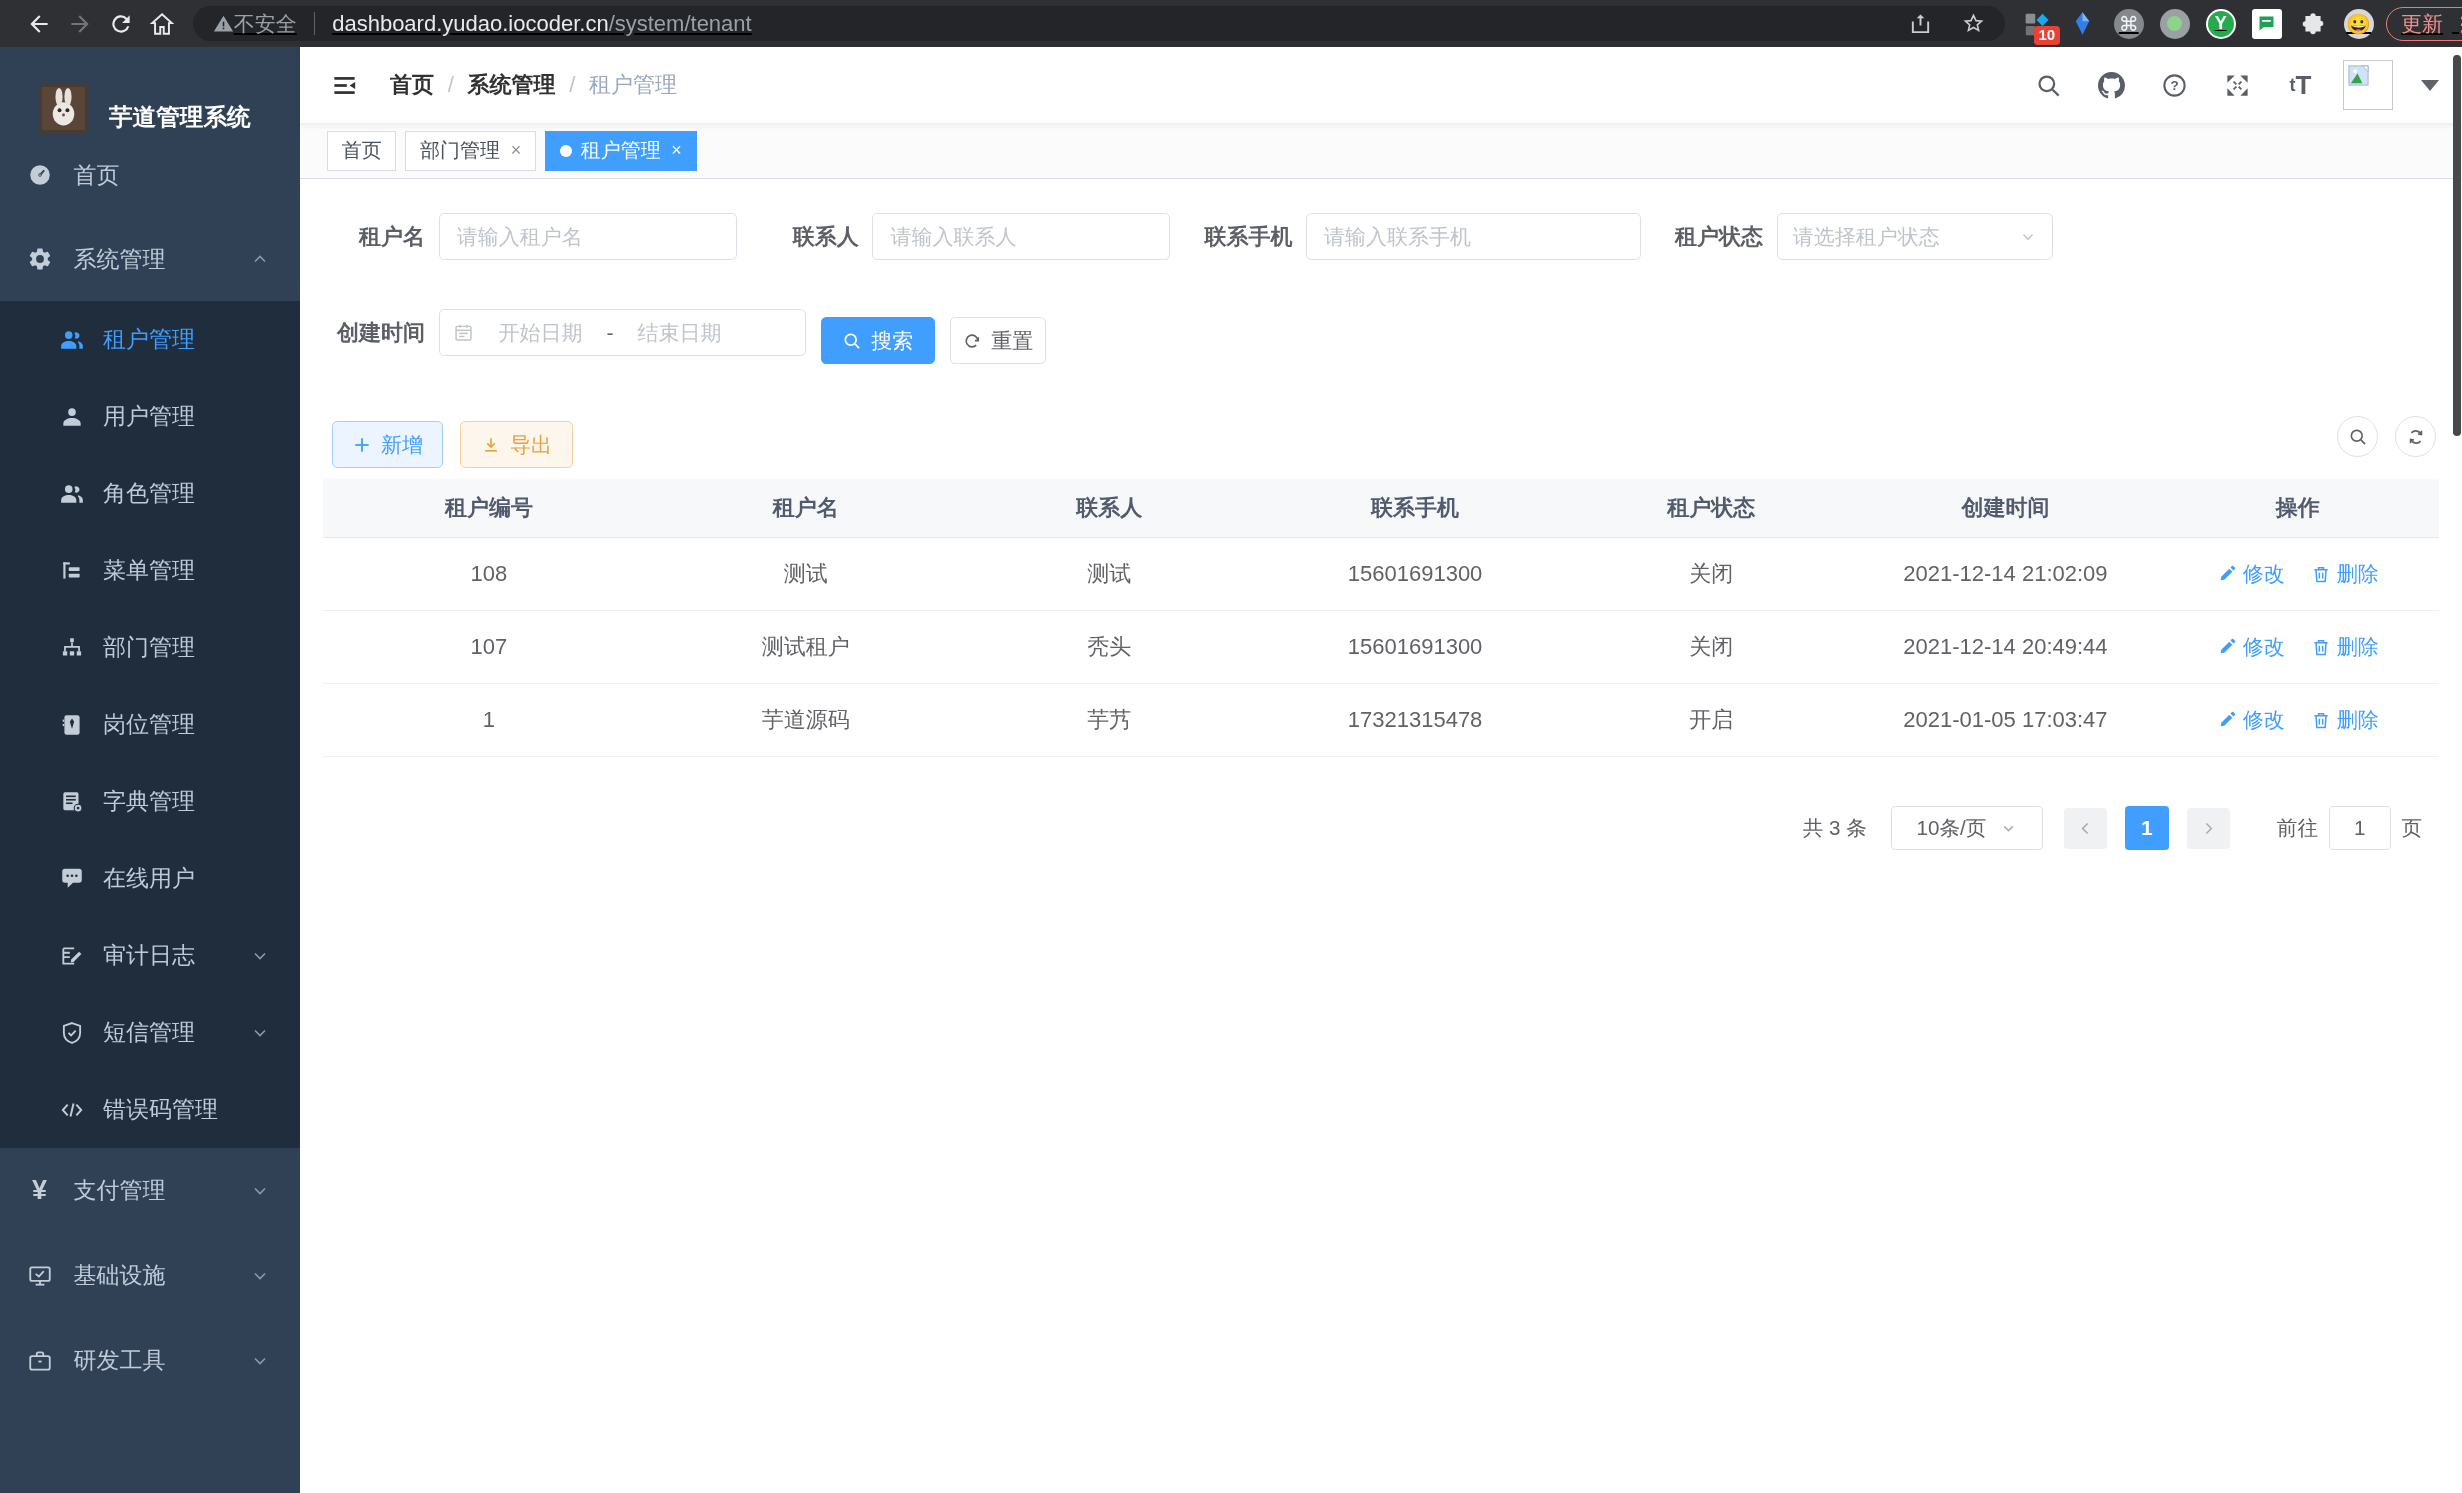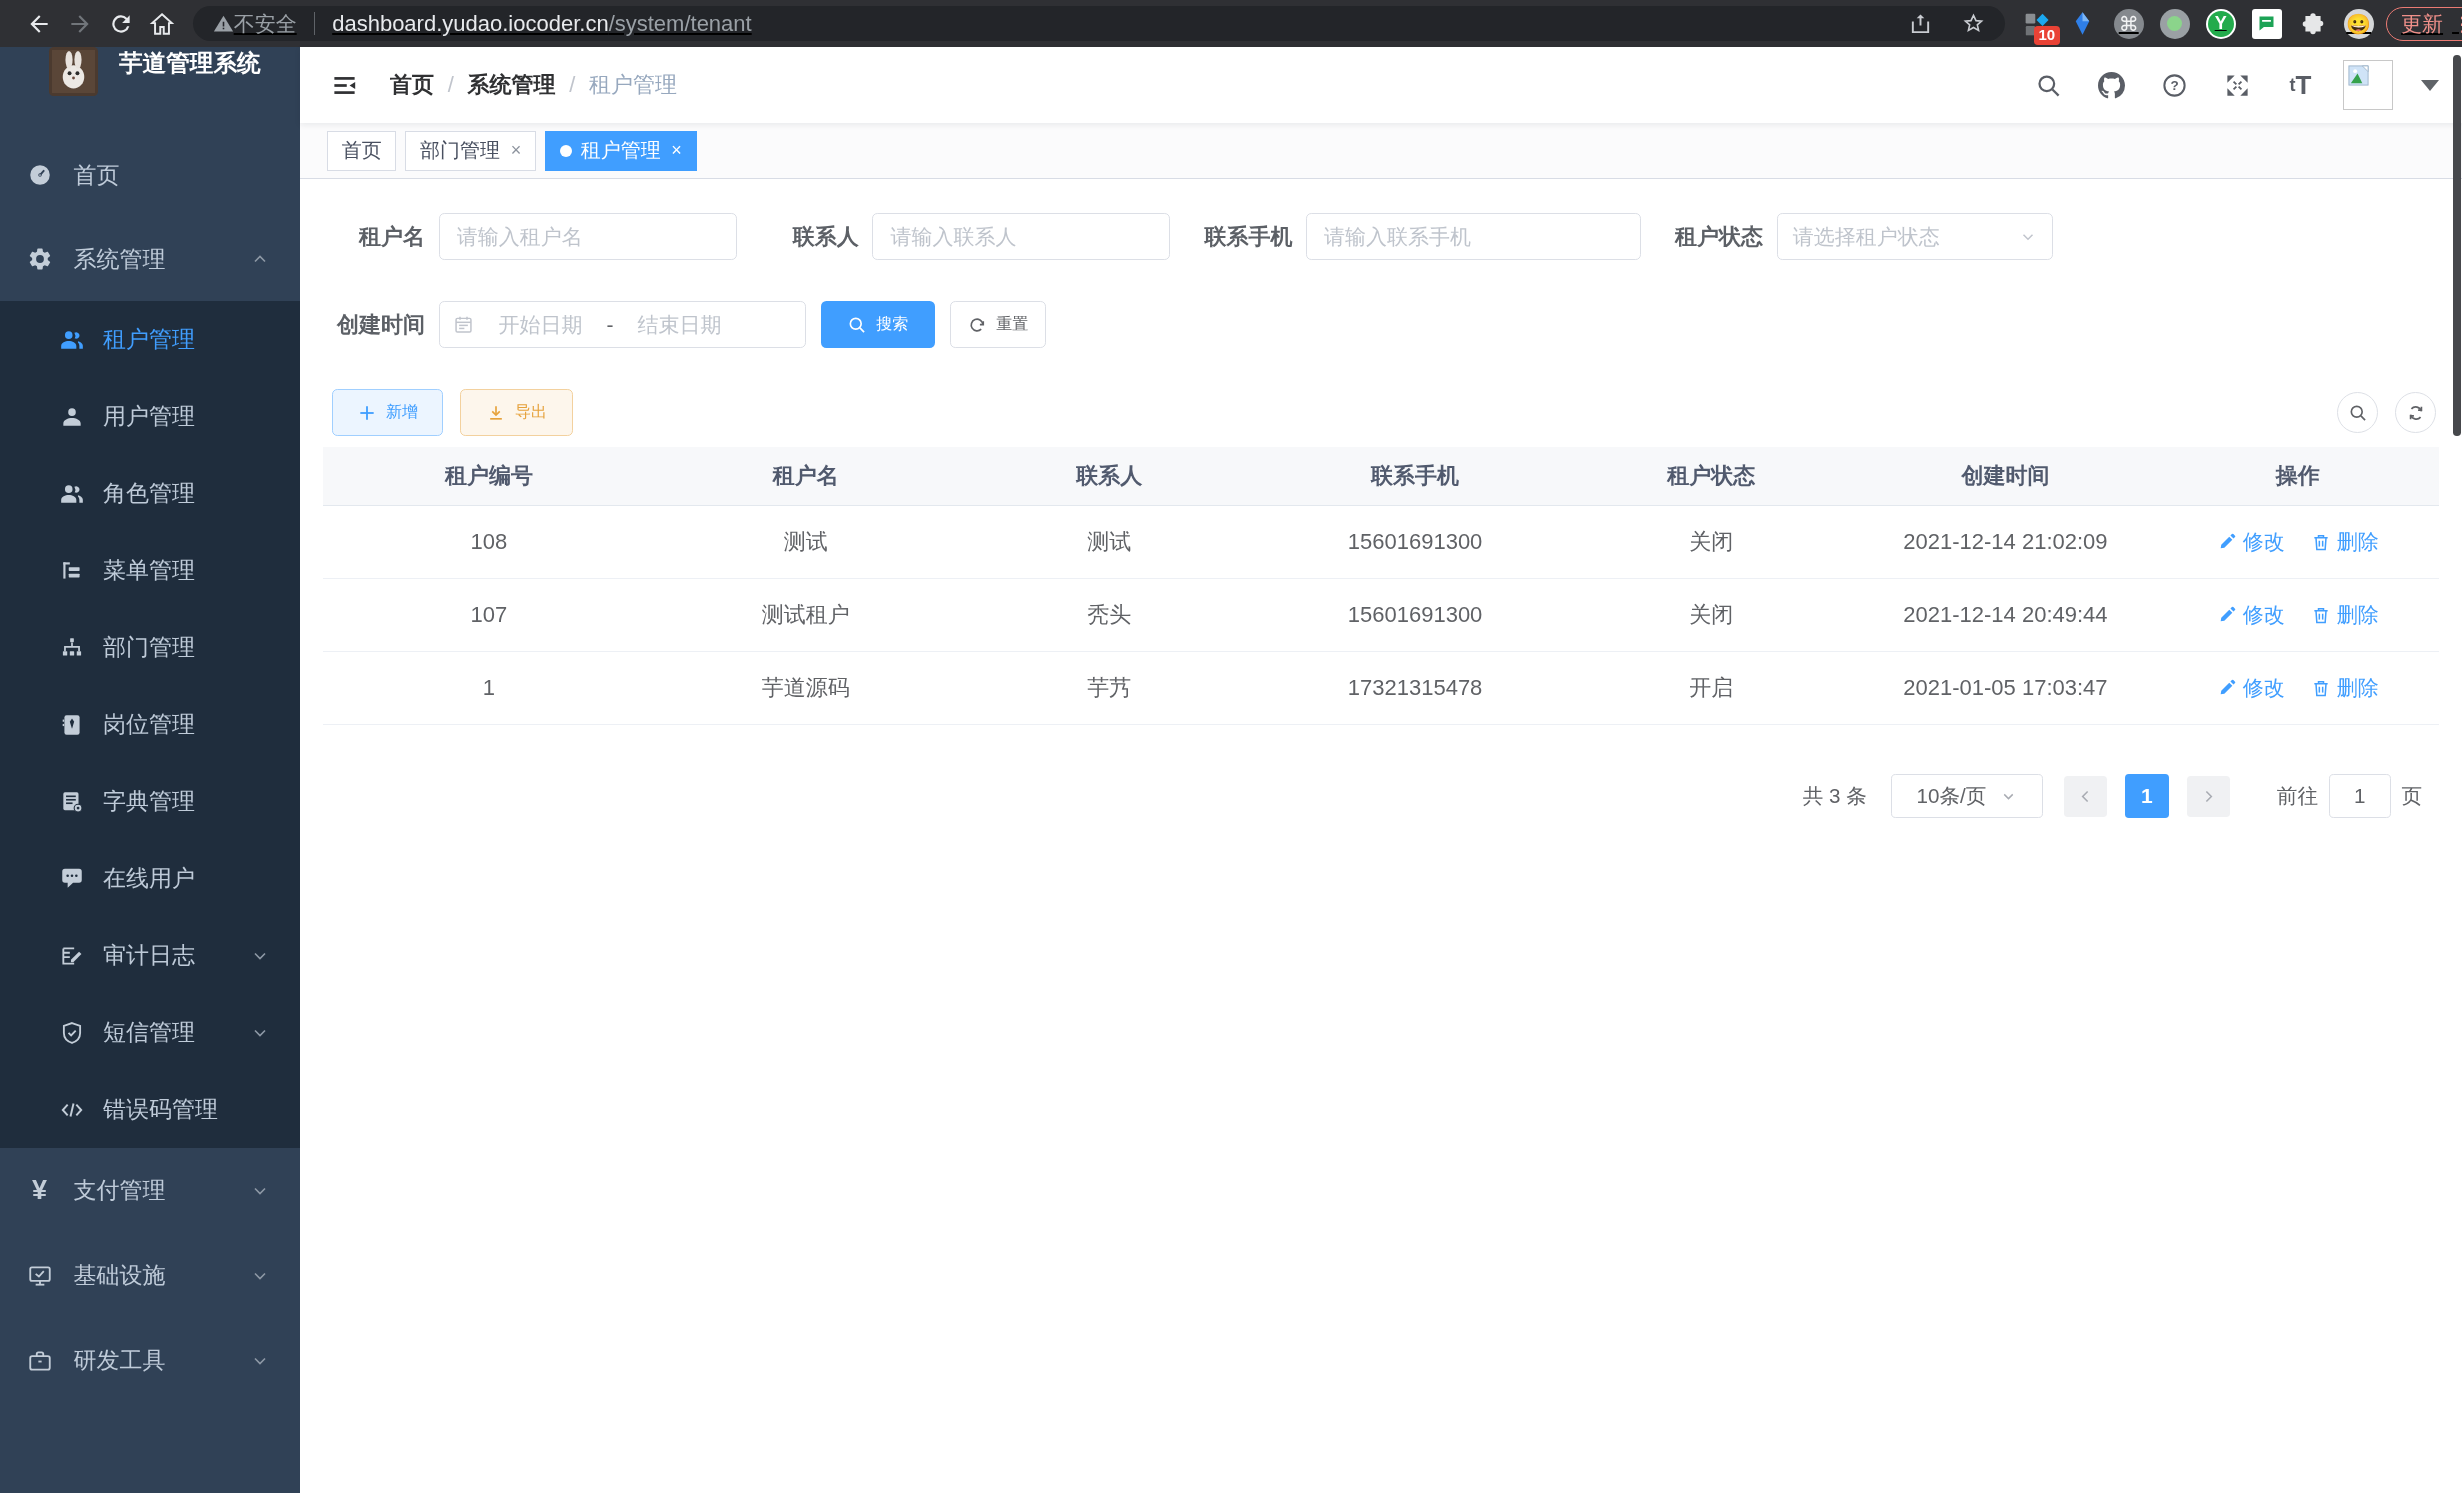--- a/index.html
+++ b/index.html
@@ -31,21 +31,21 @@
   .update-pill { margin-left:10.7px; height:34px; border:1.5px solid #ec7b74; border-radius:17px; display:flex; align-items:center;
     gap:9px; padding:0 10.7px 0 13.7px; color:#f0908a; flex:0 0 auto; }
   .update-pill .u-label { font-size:21px; }
   .update-pill .dots { font-size:20px; letter-spacing:0; }
 
   
   .app { position:absolute; top:47px; left:0; right:0; bottom:0; display:flex; }
 
   
   .sidebar { width:300px; flex:0 0 auto; background:#304156; color:#bfcbd9; overflow:hidden; }
-  .logo-row { height:86px; display:flex; align-items:flex-start; padding-left:49px; }
+  .logo-row { height:86px; display:flex; align-items:flex-end; padding-left:39px; }
   .logo-img { width:49px; height:49px; border-radius:4.6px; background:#4b3a2f; position:relative; overflow:hidden; flex:0 0 auto; }
   .logo-img svg { position:absolute; left:3px; top:3px; width:43px; height:43px; }
   .logo-title { margin-left:21px; color:#fff; font-size:23.6px; font-weight:bold; }
   .menu-item { height:84px; display:flex; align-items:center; padding-left:26px; font-size:23px; cursor:pointer; }
   .menu-item .mi-ic { width:27px; height:27px; flex:0 0 auto; display:flex; align-items:center; justify-content:center; }
   .menu-item .mi-ic svg { width:26px; height:26px; }
   .menu-item .mi-label { margin-left:20.6px; }
   .menu-item .chev { margin-left:auto; margin-right:30px; width:20px; height:20px; color:#8d98a5; }
   .submenu { background:#1f2d3d; }
   .submenu .menu-item { height:77px; padding-left:58px; }
@@ -96,21 +96,21 @@
     padding:0 15px; color:#bfc4cc; font-size:21px; cursor:pointer; background:#fff; }
   .fselect .sel-chev { margin-left:auto; width:18px; height:18px; color:#c0c4cc; }
   .daterange { width:367px; height:47px; border:1.5px solid #dcdfe6; border-radius:5.3px; display:flex; align-items:center;
     padding:0 13.7px; gap:6px; background:#fff; }
   .daterange svg { width:21px; height:21px; color:#c0c4cc; flex:0 0 auto; }
   .dinput { border:none; outline:none; width:120px; font-size:21px; color:#606266; text-align:center;
     font-family:"Liberation Sans", sans-serif; }
   .dinput::placeholder { color:#bfc4cc; }
   .dsep { color:#606266; font-size:21px; }
   .btn { height:47px; border-radius:5.3px; display:flex; align-items:center; justify-content:center; gap:9px;
-    font-size:16px; cursor:pointer; border:1.5px solid transparent; }
+    font-size:21px; cursor:pointer; border:1.5px solid transparent;margin-top:16px; }
   .btn svg { width:20px; height:20px; }
   .btn-primary { background:#409eff; color:#fff; width:114px; margin-left:15px; }
   .btn-plain { background:#fff; border-color:#dcdfe6; color:#606266; width:96px; margin-left:15px; }
   .btn-add { background:#ecf5ff; border-color:#a0cfff; color:#409eff; width:111px; }
   .btn-export { background:#fdf6ec; border-color:#f3d19e; color:#e6a23c; width:113px; margin-left:17px; }
   .toolrow { display:flex; align-items:center; padding-left:9px; margin-bottom:10.7px; }
   .mini-circles { margin-left:auto; display:flex; gap:17px; margin-right:3px; }
   .circ-btn { width:41px; height:41px; border-radius:50%; border:1.5px solid #dde0e6; background:#fff; display:flex;
     align-items:center; justify-content:center; color:#606266; cursor:pointer; }
   .circ-btn svg { width:20px; height:20px; }

